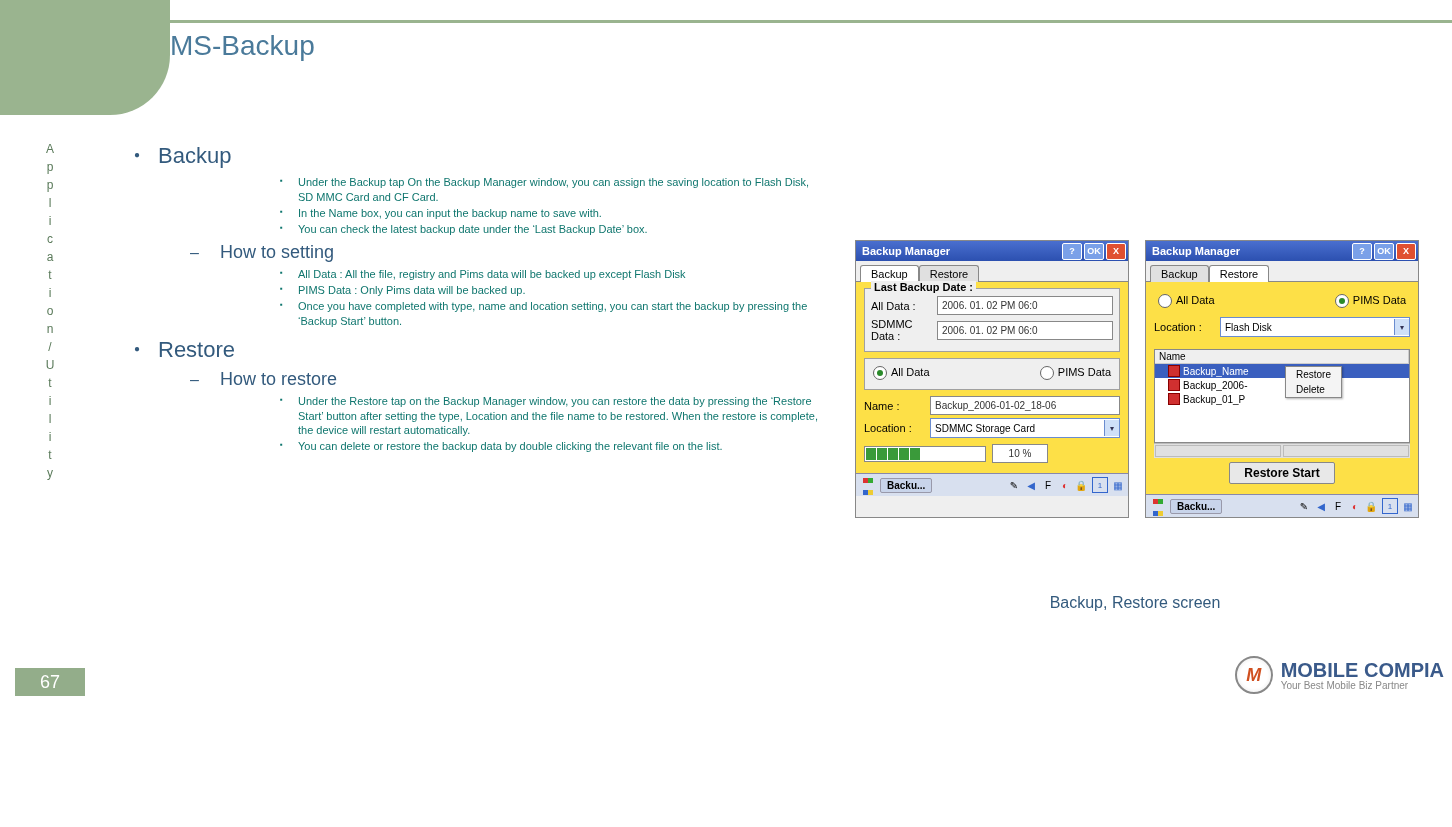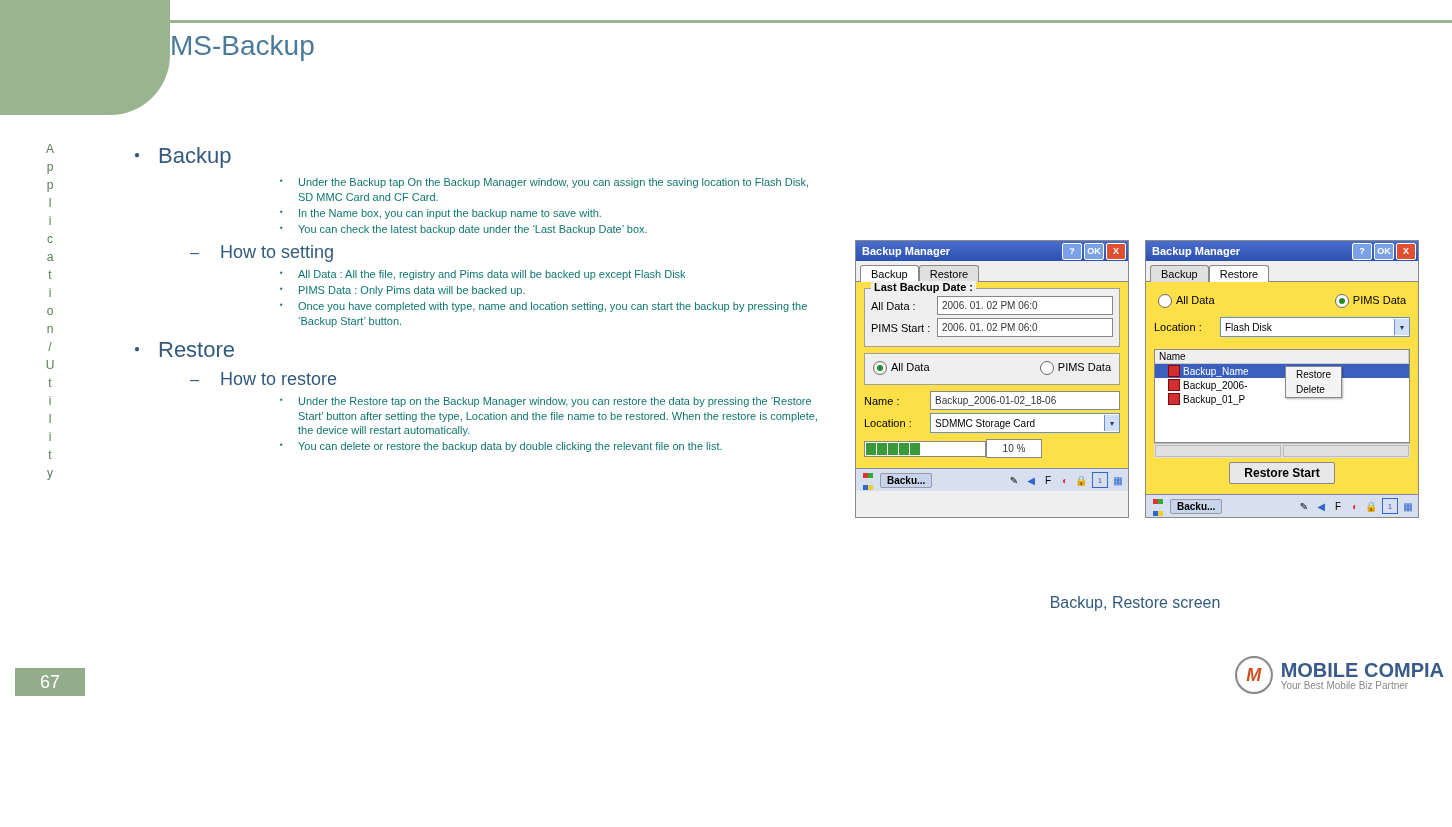--- a/index.html
+++ b/index.html
@@ -43,21 +43,21 @@
   .group .legend{position:absolute;top:-8px;left:6px;background:#efefef;padding:0 3px;font-weight:bold;font-size:11px}
   .row{display:flex;align-items:center;gap:6px;margin:3px 0}
   .row .lbl{width:60px}
   .tbox{flex:1;height:17px;background:#fff;border:1px solid #888;padding:0 4px;display:flex;align-items:center;font-size:10px;color:#333}
   .radio-row{display:flex;justify-content:space-between;padding:3px 2px}
   .radio{display:flex;align-items:flex-start;gap:4px}
   .rdot{width:12px;height:12px;border:1px solid #666;border-radius:50%;display:inline-flex;align-items:center;justify-content:center;background:#fff}
   .rdot.on::after{content:"";width:6px;height:6px;border-radius:50%;background:#2a8a2a}
   .combo{flex:1;height:18px;background:#fff;border:1px solid #6a8ccf;display:flex;align-items:center;justify-content:space-between;padding-left:4px;font-size:10px}
   .combo .drop{width:14px;height:16px;background:#cfe0f8;border-left:1px solid #6a8ccf;display:flex;align-items:center;justify-content:center;font-size:8px;color:#335}
-  .progress{display:flex;align-items:center;margin:6px 0}
+  .progress{display:flex;align-items:center;gap:6px;margin:6px 0}
   .pbar{width:120px;height:14px;border:1px solid #888;background:#fff;position:relative}
   .pbar .seg{position:absolute;top:1px;bottom:1px;width:10px;border-right:1px solid #fff}
   .pbar .seg.on{background:#3a9a3a}
   .btn{display:inline-block;padding:3px 14px;border:1px solid #888;background:#e8e8e8;font-size:12px;font-weight:bold;color:#555;border-radius:2px}
   .btn.dark{color:#000}
   .centered{text-align:center;margin:4px 0 6px 0}
   .listbox{height:92px;background:#fff;border:1px solid #888;position:relative;margin-top:12px}
   .listhdr{display:flex;border-bottom:1px solid #ccc;font-size:10px}
   .listhdr .col{border-right:1px solid #ccc;padding:1px 4px;background:#efefef}
   .listrow{display:flex;align-items:center;gap:3px;padding:1px 13px;font-size:10px}
@@ -151,21 +151,21 @@
         <div class="tab">Restore</div>
       </div>
       <div class="body">
         <div class="group">
           <span class="legend">Last Backup Date :</span>
           <div class="row">
             <span class="lbl">All Data :</span>
             <span class="tbox">2006. 01. 02 PM 06:0</span>
           </div>
           <div class="row">
-            <span class="lbl">PIMS Start :</span>
+            <span class="lbl">SDMMC Data :</span>
             <span class="tbox">2006. 01. 02 PM 06:0</span>
           </div>
         </div>
         <div class="group">
           <div class="radio-row">
             <span class="radio">
               <span class="rdot on"></span>
               <span>All Data</span>
             </span>
             <span class="radio">

